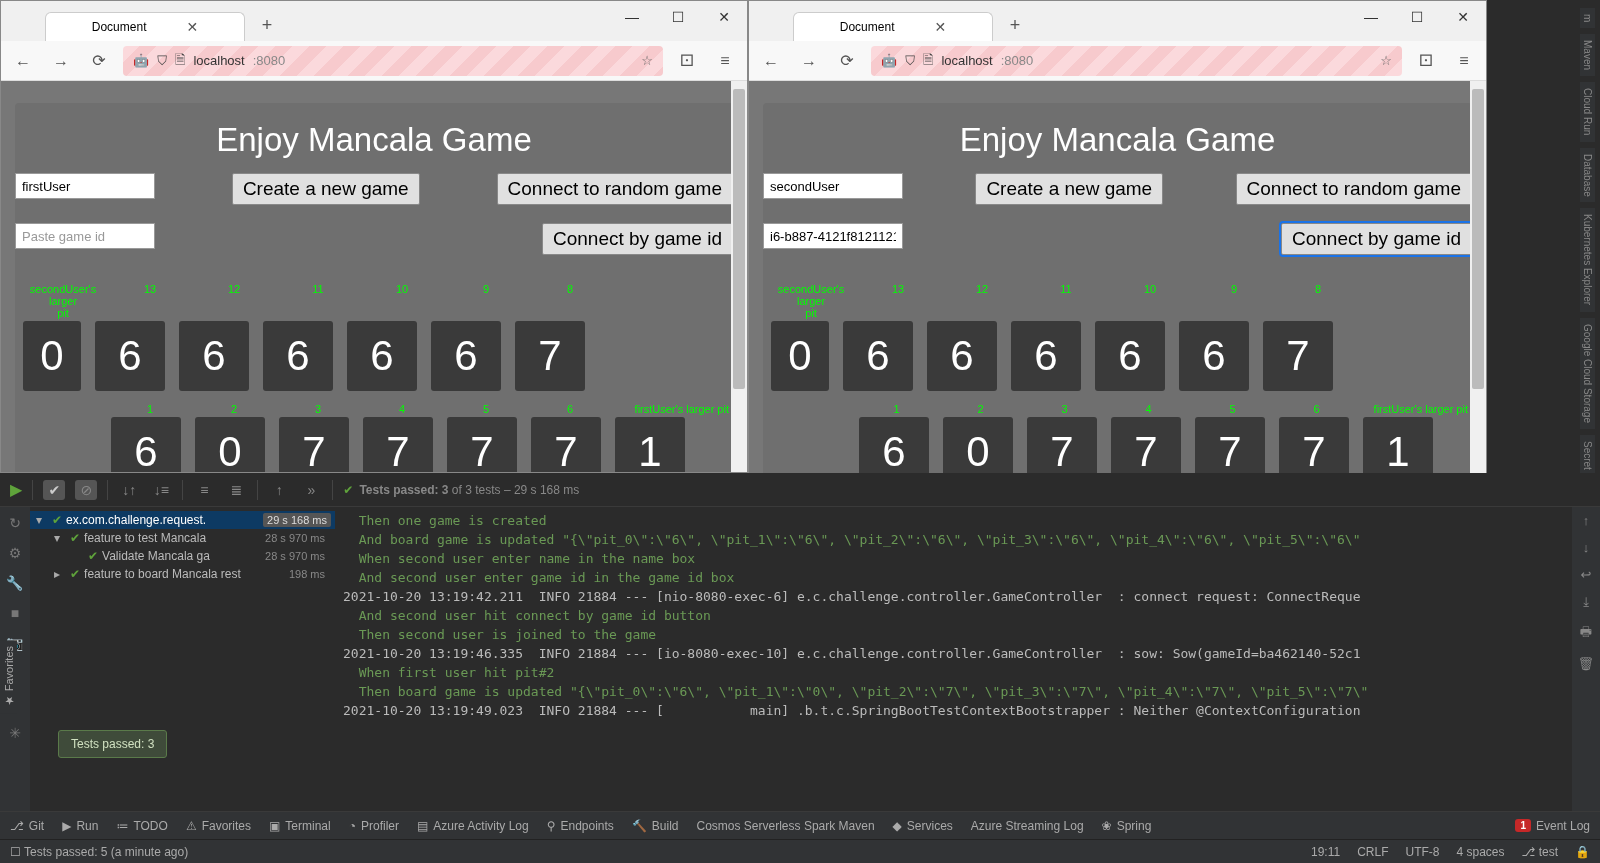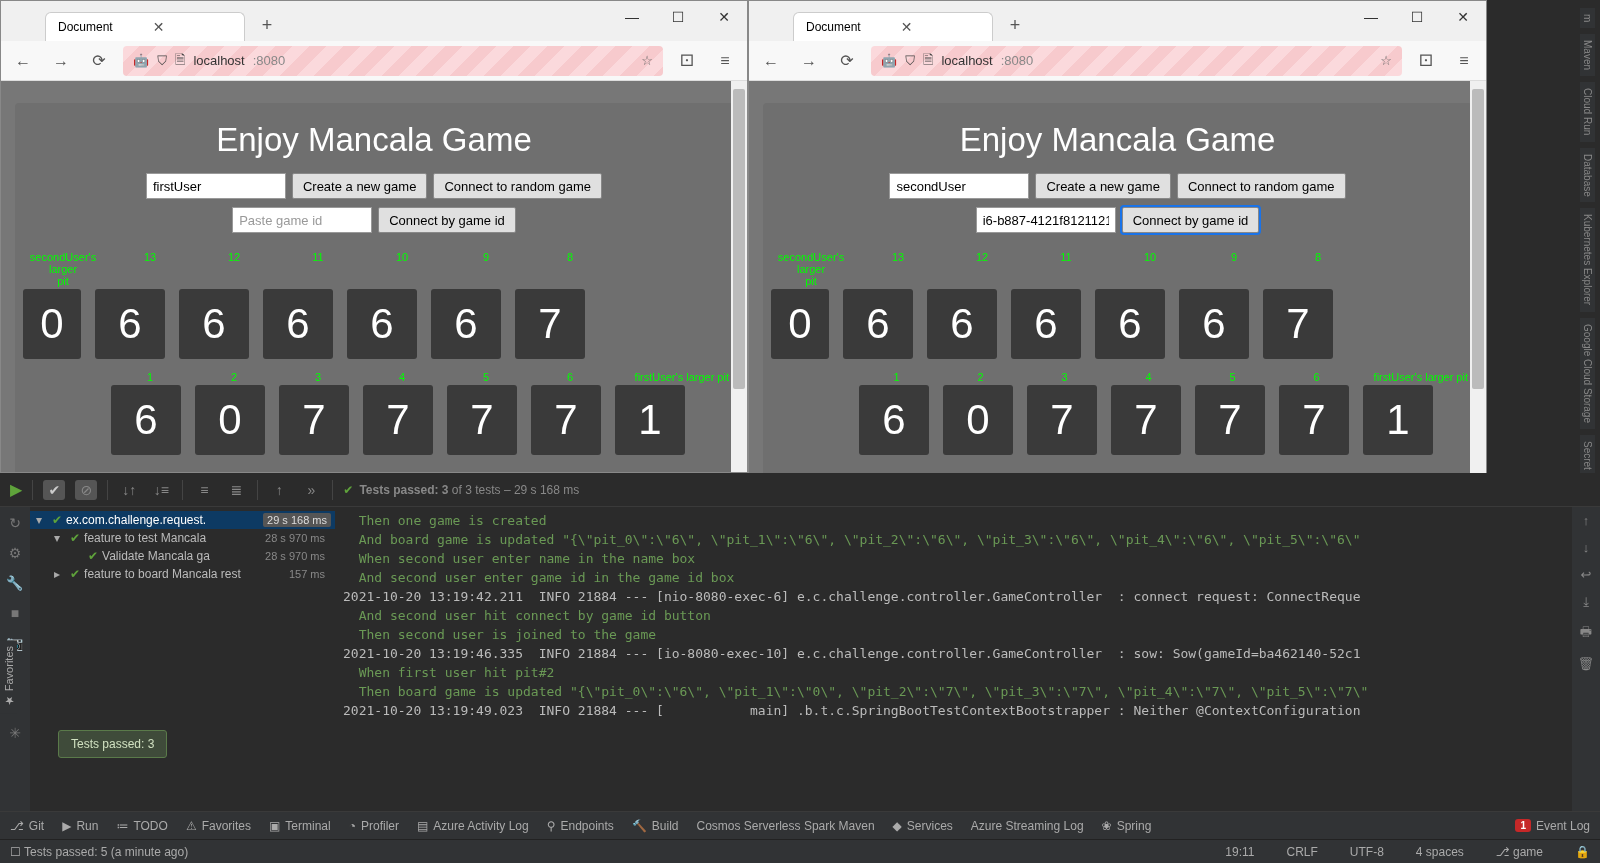--- a/index.html
+++ b/index.html
@@ -13,40 +13,40 @@
 }
 
 .browser-window {
   position: absolute;
   background: #fff;
   border: 1px solid #888;
 }
 .browser1 { left: 0; top: 0; width: 748px; height: 473px; }
 .browser2 { left: 748px; top: 0; width: 739px; height: 480px; }
 .titlebar { height: 40px; background: #f0f0f0; display: flex; align-items: flex-end; padding-left: 44px; }
-.tab { background: #fff; border: 1px solid #ccc; border-bottom: none; border-radius: 6px 6px 0 0; padding: 6px 12px; font-size: 12px; display: flex; align-items: center; gap: 40px; min-width: 200px; }
+.tab { background: #fff; border: 1px solid #ccc; border-bottom: none; border-radius: 6px 6px 0 0; padding: 6px 12px; font-size: 12px; display: flex; align-items: center; gap: 40px; min-width: 200px; justify-content: center; }
 .tab-close { font-size: 14px; color: #555; }
 .newtab { width: 28px; height: 28px; display:flex;align-items:center;justify-content:center;color:#555; font-size:18px; margin-left:8px; margin-bottom:2px;}
 .winbtns { position: absolute; right: 0; top: 0; display:flex; }
 .winbtn { width: 46px; height: 32px; display:flex; align-items:center; justify-content:center; color:#333; font-size:14px;}
 .toolbar { height: 40px; display:flex; align-items:center; padding: 0 8px; gap:10px; border-bottom:1px solid #ddd; background:#f8f8f8;}
 .navbtn { width:28px; height:28px; display:flex;align-items:center;justify-content:center;color:#555;font-size:16px;}
 .addr { flex:1; background: repeating-linear-gradient(135deg,#fbd9dc 0 12px,#f7cacd 12px 24px); border-radius:4px; height:30px; display:flex; align-items:center; padding:0 10px; gap:8px; font-size:13px; color:#444;}
 .addr .url-host { color:#333; }
 .addr .url-port { color:#888; }
 .addr .star { margin-left:auto; color:#666; }
 .rightico { width:28px; display:flex;align-items:center;justify-content:center;color:#555;}
 .viewport { background:#777; position:relative; overflow:hidden; }
 .browser1 .viewport { height: 391px; }
 .browser2 .viewport { height: 398px; }
 .game-card { background:#6f6f6f; margin:22px 14px 0 14px; border-radius:4px; padding:18px 0 22px 0; }
 .game-title { color:#fff; text-align:center; font-size:33px; font-weight:500; margin-bottom:14px;}
-.ctrl-row { display:flex; justify-content:center; gap:6px; margin-bottom:8px;}
+.ctrl-row { display:flex; justify-content:space-between; gap:6px; margin-bottom:18px;}
 .ctrl-row input { width:140px; height:26px; padding:2px 6px; font-size:13px; border:1px solid #999; background:#fff;}
-.ctrl-row button { background:#e0e0e0; border:1px solid #888; padding:4px 10px; font-size:13px; border-radius:2px;}
+.ctrl-row button { background:#e0e0e0; border:1px solid #888; padding:4px 10px; font-size:19px; border-radius:2px;}
 .btn-focus { outline:2px solid #1a73e8; outline-offset:0;}
 .board-row { display:flex; align-items:center; gap:14px; padding:0 8px;}
 .pit-label-row { display:flex; gap:14px; padding:0 8px; font-size:11px; color:#0f0;}
 .pit-small-label { width:70px; text-align:center;}
 .larger-pit-label { width:88px; font-size:11px; color:#0f0; text-align:center; line-height:12px;}
 .pit { width:70px; height:70px; background:#3a3a3a; color:#fff; display:flex; align-items:center; justify-content:center; font-size:42px; border-radius:3px;}
 .big-pit { width:58px; }
 .scrolltrack { position:absolute; right:0; top:0; bottom:0; width:16px; background:#f0f0f0;}
 .scrollthumb { position:absolute; right:2px; width:12px; background:#bbb; border-radius:2px;}
 .browser1 .scrollthumb { top:8px; height:300px; }
@@ -68,21 +68,21 @@
 .tree-ico { color:#5fa33b; }
 .tree-time { margin-left:auto; color:#888; font-size:11px; padding-right:6px;}
 .tree-row.sel .tree-time { background:#555; border-radius:2px; padding:1px 4px; color:#ddd;}
 .console { flex:1; font-family:Consolas,monospace; font-size:13px; line-height:19px; padding:4px 8px; overflow:hidden; white-space:pre; color:#bbb;}
 .cg { color:#6a9955;}
 .cw { color:#bbb;}
 .right-rail { width:28px; background:#313335; display:flex; flex-direction:column; align-items:center; padding-top:6px; gap:12px; color:#888; font-size:13px;}
 .ide-bottom-toolbar { height:28px; background:#313335; display:flex; align-items:center; padding:0 10px; gap:18px; font-size:12px; color:#aaa; border-top:1px solid #3a3a3a;}
 .ide-bottom-toolbar .item { display:flex; align-items:center; gap:5px;}
 .ide-status { height:24px; background:#313335; display:flex; align-items:center; padding:0 10px; font-size:12px; color:#aaa; border-top:1px solid #222;}
-.ide-status .right { margin-left:auto; display:flex; gap:32px;}
+.ide-status .right { margin-left:auto; display:flex; gap:17px;}
 .favorites-tab { position:absolute; left:0; top:640px; writing-mode:vertical-rl; transform:rotate(180deg); font-size:11px; color:#aaa; background:#313335; padding:6px 2px;}
 .tooltip-popup { position:absolute; left:58px; top:730px; background:#3f4b3a; border:1px solid #5a7a4a; padding:6px 12px; font-size:12px; color:#d0e0c0; border-radius:3px;}
 .right-vertical-tabs { position:absolute; right:0; top:8px; width:20px; color:#888; font-size:10px;}
 .rvt { writing-mode:vertical-rl; padding:6px 2px; margin-bottom:6px; background:#313335;}
 .badge-red { background:#c62828; color:#fff; border-radius:3px; padding:1px 5px; font-size:10px; font-weight:bold;}
 input::placeholder { color:#999; }
 </style>
 </head>
 <body>
 
@@ -340,21 +340,21 @@
         <div class="tree-row" style="padding-left: 42px;">
           <span style="width: 12px; color: rgb(170, 170, 170);"></span>
           <span class="tree-ico">✔</span>
           <span>Validate Mancala ga</span>
           <span class="tree-time">28 s 970 ms</span>
         </div>
         <div class="tree-row" style="padding-left: 24px;">
           <span style="width: 12px; color: rgb(170, 170, 170);">▸</span>
           <span class="tree-ico">✔</span>
           <span>feature to board Mancala rest</span>
-          <span class="tree-time">157 ms</span>
+          <span class="tree-time">198 ms</span>
         </div>
       </div>
     <div class="console" id="console-host"><div class="cg">  Then one game is created</div><div class="cg">  And board game is updated "{\"pit_0\":\"6\", \"pit_1\":\"6\", \"pit_2\":\"6\", \"pit_3\":\"6\", \"pit_4\":\"6\", \"pit_5\":\"6\"</div><div class="cg">  When second user enter name in the name box</div><div class="cg">  And second user enter game id in the game id box</div><div class="cw">2021-10-20 13:19:42.211  INFO 21884 --- [nio-8080-exec-6] e.c.challenge.controller.GameController  : connect request: ConnectReque</div><div class="cg">  And second user hit connect by game id button</div><div class="cg">  Then second user is joined to the game</div><div class="cw">2021-10-20 13:19:46.335  INFO 21884 --- [io-8080-exec-10] e.c.challenge.controller.GameController  : sow: Sow(gameId=ba462140-52c1</div><div class="cg">  When first user hit pit#2</div><div class="cg">  Then board game is updated "{\"pit_0\":\"6\", \"pit_1\":\"0\", \"pit_2\":\"7\", \"pit_3\":\"7\", \"pit_4\":\"7\", \"pit_5\":\"7\"</div><div class="cw">2021-10-20 13:19:49.023  INFO 21884 --- [           main] .b.t.c.SpringBootTestContextBootstrapper : Neither @ContextConfiguration</div></div>
     <div class="right-rail">
       <span>↑</span>
       <span>↓</span>
       <span>↩</span>
       <span>⤓</span>
       <span>🖶</span>
       <span>🗑</span>
@@ -384,20 +384,20 @@
     </span>
   </div>
   <div class="ide-status">
     <span>☐</span>&nbsp;
     <span>Tests passed: 5 (a minute ago)</span>
     <div class="right">
       <span>19:11</span>
       <span>CRLF</span>
       <span>UTF-8</span>
       <span>4 spaces</span>
-      <span>⎇ <span>game</span></span>
+      <span>⎇ <span>test</span></span>
       <span>🔒</span>
     </div>
   </div>
 </div>
 
 <div class="favorites-tab">★ Favorites</div>
 <div class="tooltip-popup">Tests passed: 3</div>
 
 </body></html>

